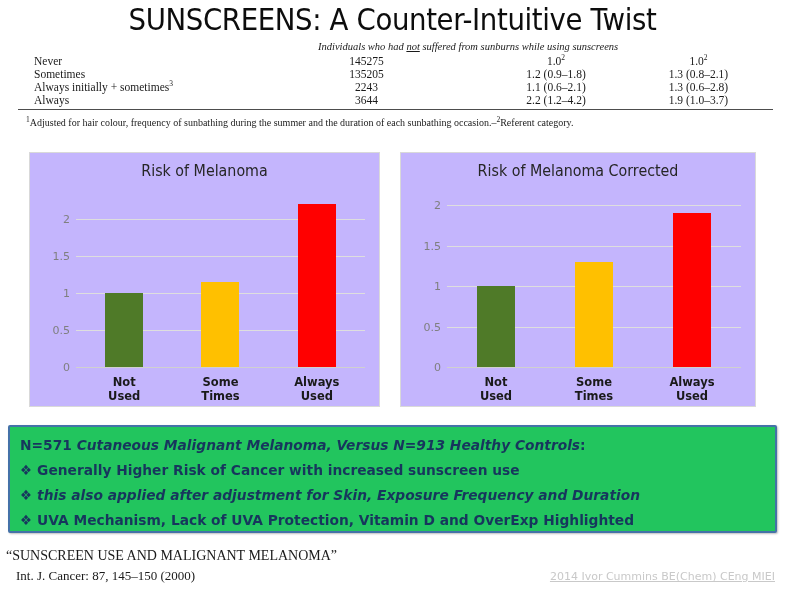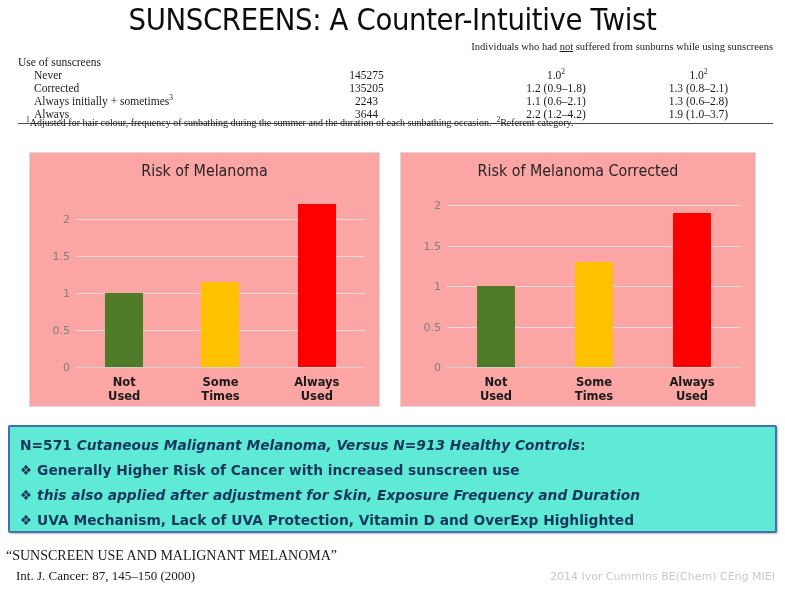--- a/index.html
+++ b/index.html
@@ -41,21 +41,22 @@
     width: 755px;
     height: 98px;
     font-family: "Liberation Serif", serif;
     color: #1a1a1a;
   }
   #table-header-note {
     position: absolute;
     top: 0px;
     left: 300px;
     width: 455px;
-    text-align: right;
+    text-align: left;
+    font-style: italic;
     font-size: 10.5px;
     white-space: nowrap;
   }
   #table-header-note u { text-decoration: underline; }
 
   table.journal {
     position: absolute;
     top: 14px;
     left: 0px;
     width: 755px;
@@ -84,21 +85,21 @@
     width: 745px;
     font-size: 10px;
     line-height: 11.5px;
   }
 
   
   .chart-box {
     position: absolute;
     top: 152px;
     height: 255px;
-    background: #fca5a5;
+    background: #c4b5fd;
     border: 1px solid #d9d9d9;
     box-sizing: border-box;
   }
   #chart-left  { left: 29px;  width: 351px; }
   #chart-right { left: 400px; width: 356px; }
 
   .chart-title {
     position: absolute;
     top: 9px;
     left: 0;
@@ -174,21 +175,21 @@
   }
 
   
   #callout {
     position: absolute;
     left: 8px;
     top: 425px;
     width: 769px;
     height: 108px;
     box-sizing: border-box;
-    background: #5eead4;
+    background: #22c55e;
     border: 2px solid #4472a8;
     border-radius: 2px;
     box-shadow: 1px 1px 2px rgba(0,0,0,0.25);
     padding: 6px 10px 0 10px;
   }
   .callout-line {
     font-family: "DejaVu Sans", sans-serif;
     font-weight: 700;
     font-size: 14.5px;
     color: #17365d;
@@ -225,53 +226,47 @@
     white-space: nowrap;
   }
   #footer-credit {
     position: absolute;
     right: 10px;
     top: 570px;
     font-family: "DejaVu Sans", sans-serif;
     font-size: 11px;
     color: #c9c9c9;
     white-space: nowrap;
+    text-decoration: underline;
   }
 </style>
 </head>
 <body>
 
 <div id="slide-title">SUNSCREENS: A Counter-Intuitive Twist</div>
 
 <div id="journal-table">
 
   <div id="table-header-note">
     <span>Individuals who had </span><u>not</u><span> suffered from sunburns while using sunscreens</span>
   </div>
 
   <table class="journal">
     <tbody>
-      <tr class="group-head">
-        <td class="c-label">Use of sunscreens</td>
-        <td class="c-num1"></td>
-        <td class="c-num2"></td>
-        <td class="c-or1"></td>
-        <td class="c-or2"></td>
-      </tr>
 
       <tr>
         <td class="c-label indent1"><span>Never</span></td>
         <td class="c-num1">145</td>
         <td class="c-num2">275</td>
         <td class="c-or1"><span>1.0</span><sup>2</sup></td>
         <td class="c-or2"><span>1.0</span><sup>2</sup></td>
       </tr>
 
       <tr>
-        <td class="c-label indent1"><span>Corrected</span></td>
+        <td class="c-label indent1"><span>Sometimes</span></td>
         <td class="c-num1">135</td>
         <td class="c-num2">205</td>
         <td class="c-or1"><span>1.2 (0.9–1.8)</span><sup></sup></td>
         <td class="c-or2"><span>1.3 (0.8–2.1)</span><sup></sup></td>
       </tr>
 
       <tr>
         <td class="c-label indent1"><span>Always initially + sometimes</span><sup>3</sup></td>
         <td class="c-num1">22</td>
         <td class="c-num2">43</td>

